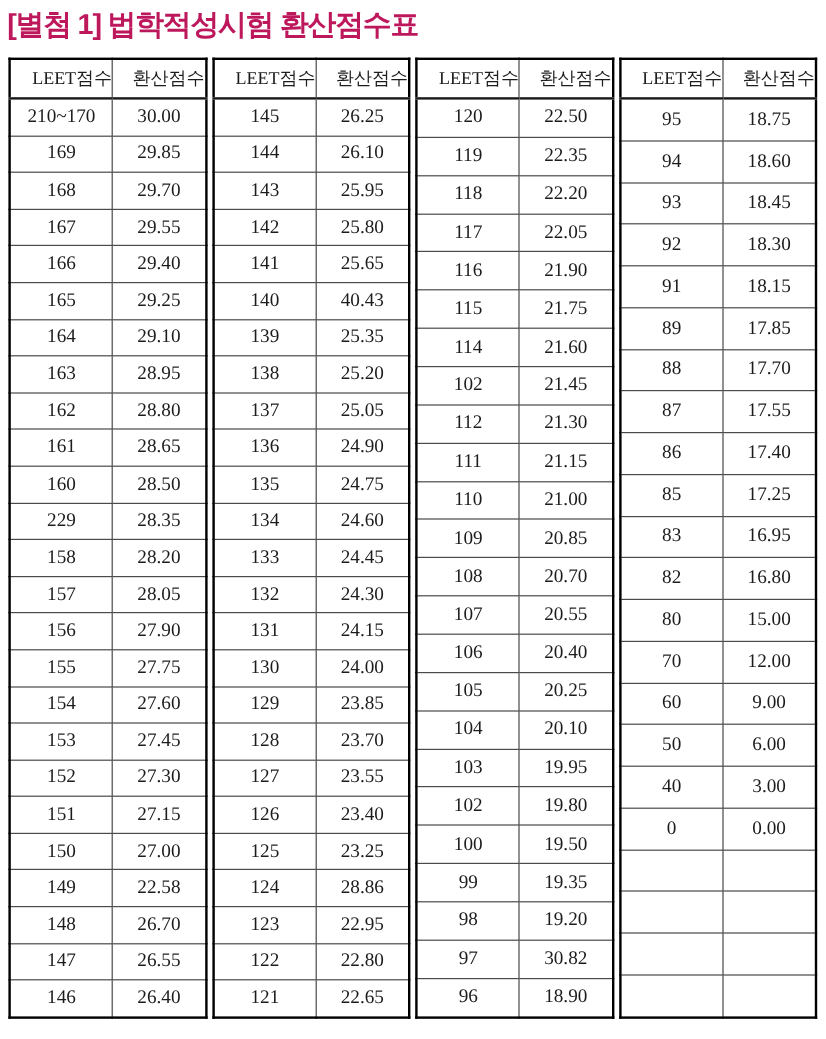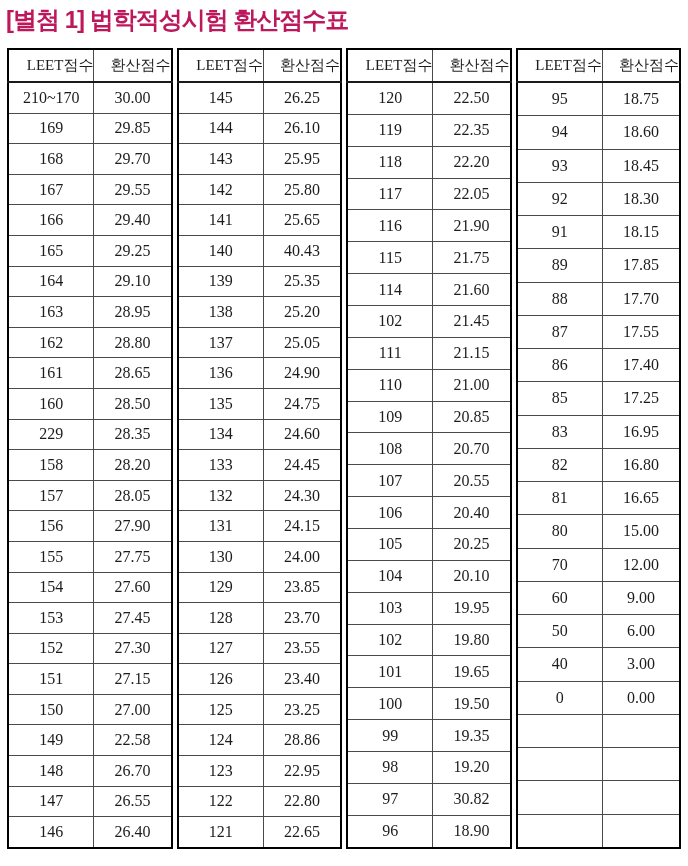--- a/index.html
+++ b/index.html
@@ -318,20 +318,24 @@
           </tr>
           <tr>
             <td>114</td>
             <td>21.60</td>
           </tr>
           <tr>
             <td>102</td>
             <td>21.45</td>
           </tr>
           <tr>
+            <td>112</td>
+            <td>21.30</td>
+          </tr>
+          <tr>
             <td>111</td>
             <td>21.15</td>
           </tr>
           <tr>
             <td>110</td>
             <td>21.00</td>
           </tr>
           <tr>
             <td>109</td>
             <td>20.85</td>
@@ -356,24 +360,20 @@
             <td>104</td>
             <td>20.10</td>
           </tr>
           <tr>
             <td>103</td>
             <td>19.95</td>
           </tr>
           <tr>
             <td>102</td>
             <td>19.80</td>
-          </tr>
-          <tr>
-            <td>101</td>
-            <td>19.65</td>
           </tr>
           <tr>
             <td>100</td>
             <td>19.50</td>
           </tr>
           <tr>
             <td>99</td>
             <td>19.35</td>
           </tr>
           <tr>
@@ -438,24 +438,20 @@
             <td>85</td>
             <td>17.25</td>
           </tr>
           <tr>
             <td>83</td>
             <td>16.95</td>
           </tr>
           <tr>
             <td>82</td>
             <td>16.80</td>
-          </tr>
-          <tr>
-            <td>81</td>
-            <td>16.65</td>
           </tr>
           <tr>
             <td>80</td>
             <td>15.00</td>
           </tr>
           <tr>
             <td>70</td>
             <td>12.00</td>
           </tr>
           <tr>

